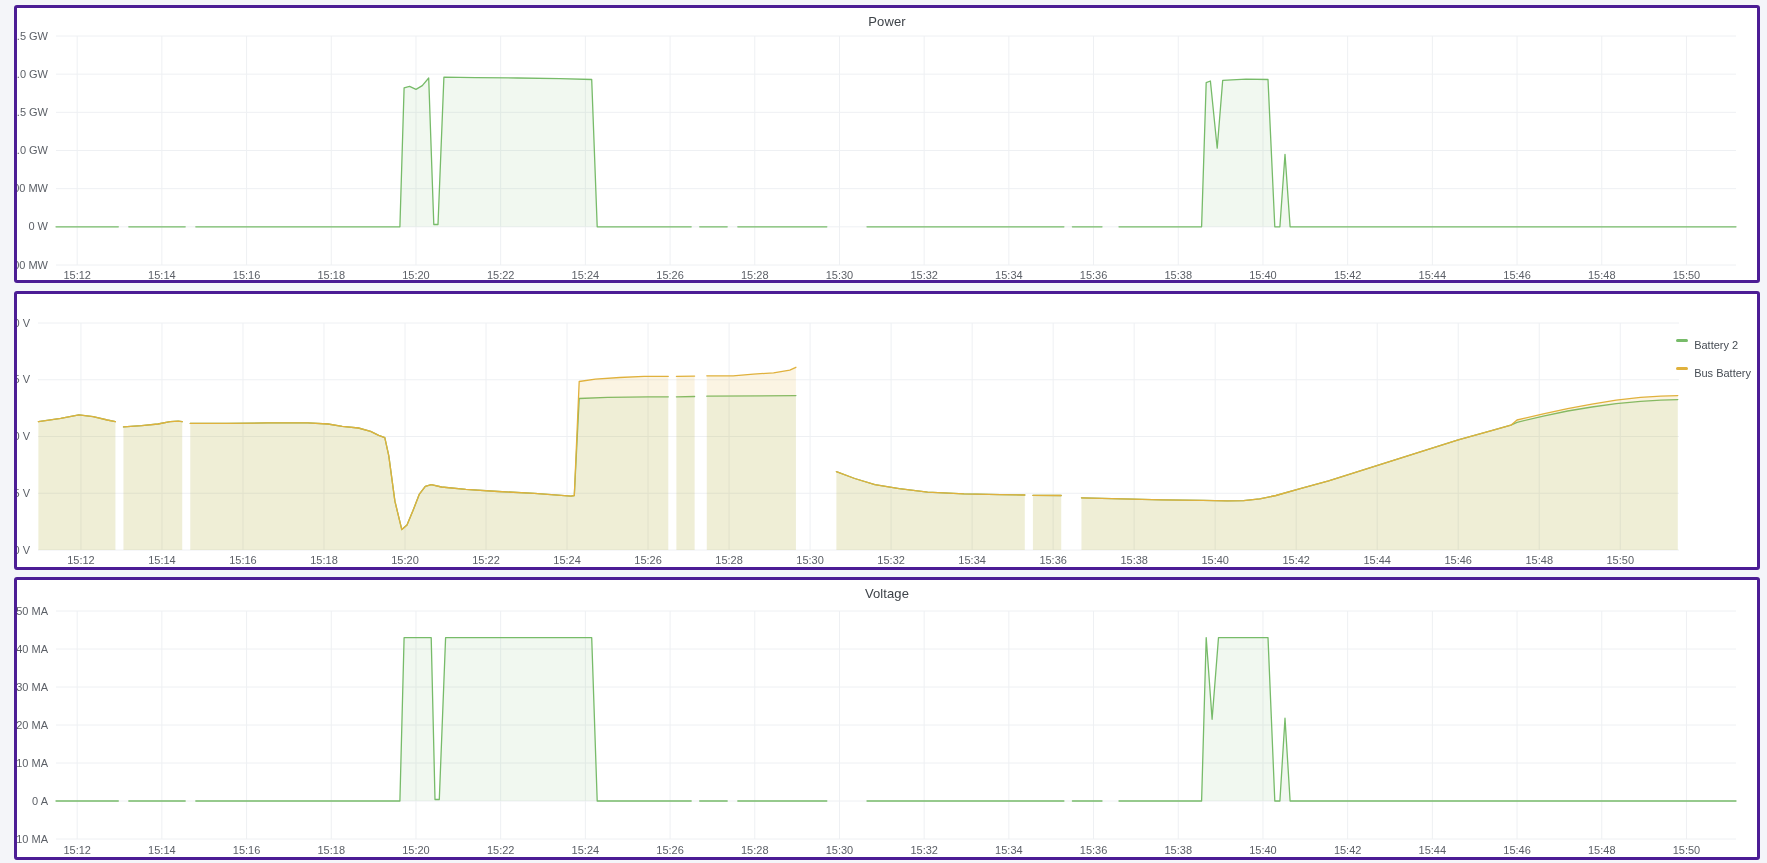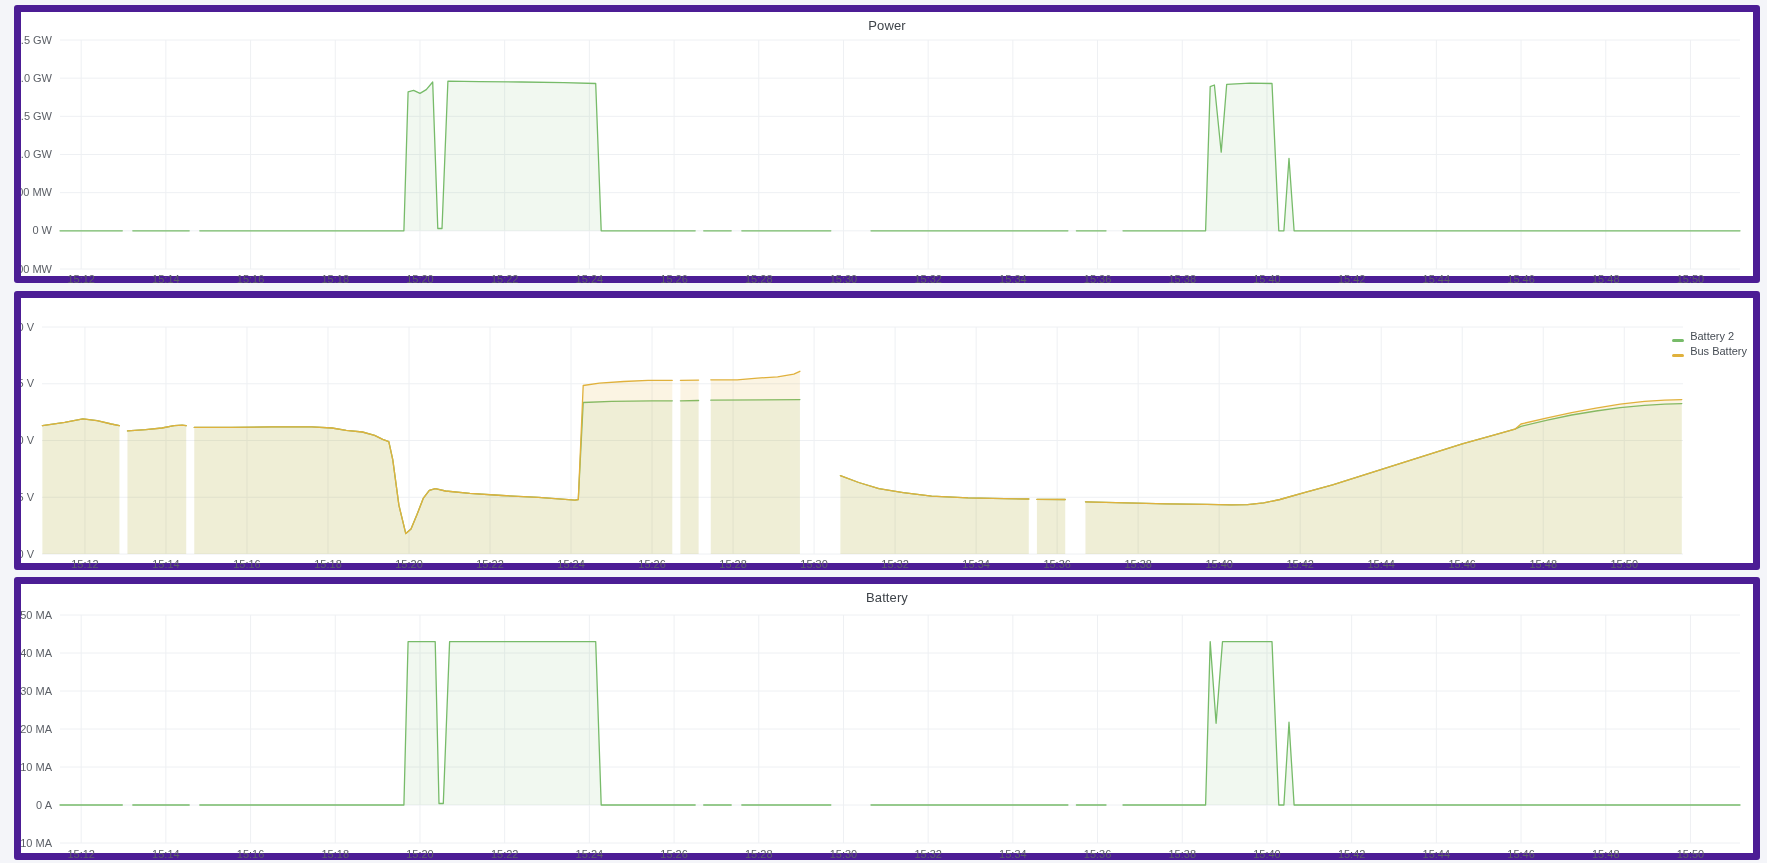--- a/index.html
+++ b/index.html
@@ -3,37 +3,37 @@
 <meta charset="utf-8">
 <style>
   html,body{margin:0;padding:0;}
   body{
     width:1767px;height:863px;position:relative;overflow:hidden;
     background:#f4f5f9;
     font-family:"Liberation Sans", sans-serif;
   }
   .panel{
     position:absolute;left:14px;width:1746px;
-    background:#ffffff;border:7px solid #4c1d95;border-radius:3px;
+    background:#ffffff;border:3px solid #4c1d95;border-radius:3px;
     box-sizing:border-box;
   }
   .panel-title{
     position:absolute;top:0;left:0;right:0;height:26px;
     display:flex;align-items:center;justify-content:center;
     font-size:13px;font-weight:500;color:#3e4349;
     letter-spacing:0.1px;
     z-index:2;
   }
   .chart-svg{position:absolute;top:0;left:0;z-index:1;}
   .legend{
     position:absolute;top:32px;right:6px;z-index:3;
     display:flex;flex-direction:column;gap:3px;
     font-size:11px;color:#464c54;
   }
-  .legend-item{display:flex;align-items:flex-end;cursor:pointer;white-space:nowrap;}
+  .legend-item{display:flex;align-items:flex-start;cursor:pointer;white-space:nowrap;margin-top:13px;}
   .legend-swatch{display:inline-block;width:12px;height:3px;border-radius:2px;margin-right:6px;}
 </style>
 </head>
 <body>
 
 <div class="panel" style="top:5px;height:278px;">
   <div class="panel-title">Power</div>
   <div>
       <svg width="1746" height="278" viewBox="0 0 1746 278" class="chart-svg">
         <line x1="39" x2="1719" y1="28" y2="28" stroke="#eef0f3" stroke-width="1"></line>
@@ -203,21 +203,21 @@
         <span>Battery 2</span>
       </div>
       <div class="legend-item">
         <span class="legend-swatch" style="background: rgb(224, 177, 60);"></span>
         <span>Bus Battery</span>
       </div>
     </div>
 </div>
 
 <div class="panel" style="top:577px;height:283px;">
-  <div class="panel-title">Battery</div>
+  <div class="panel-title">Voltage</div>
   <div>
       <svg width="1746" height="283" viewBox="0 0 1746 283" class="chart-svg">
         <line x1="39" x2="1719" y1="31" y2="31" stroke="#eef0f3" stroke-width="1"></line>
         <text x="31" y="34.5" text-anchor="end" font-size="11" fill="#5b5f66">50 MA</text>
         <line x1="39" x2="1719" y1="69" y2="69" stroke="#eef0f3" stroke-width="1"></line>
         <text x="31" y="72.5" text-anchor="end" font-size="11" fill="#5b5f66">40 MA</text>
         <line x1="39" x2="1719" y1="107" y2="107" stroke="#eef0f3" stroke-width="1"></line>
         <text x="31" y="110.5" text-anchor="end" font-size="11" fill="#5b5f66">30 MA</text>
         <line x1="39" x2="1719" y1="145" y2="145" stroke="#eef0f3" stroke-width="1"></line>
         <text x="31" y="148.5" text-anchor="end" font-size="11" fill="#5b5f66">20 MA</text>

